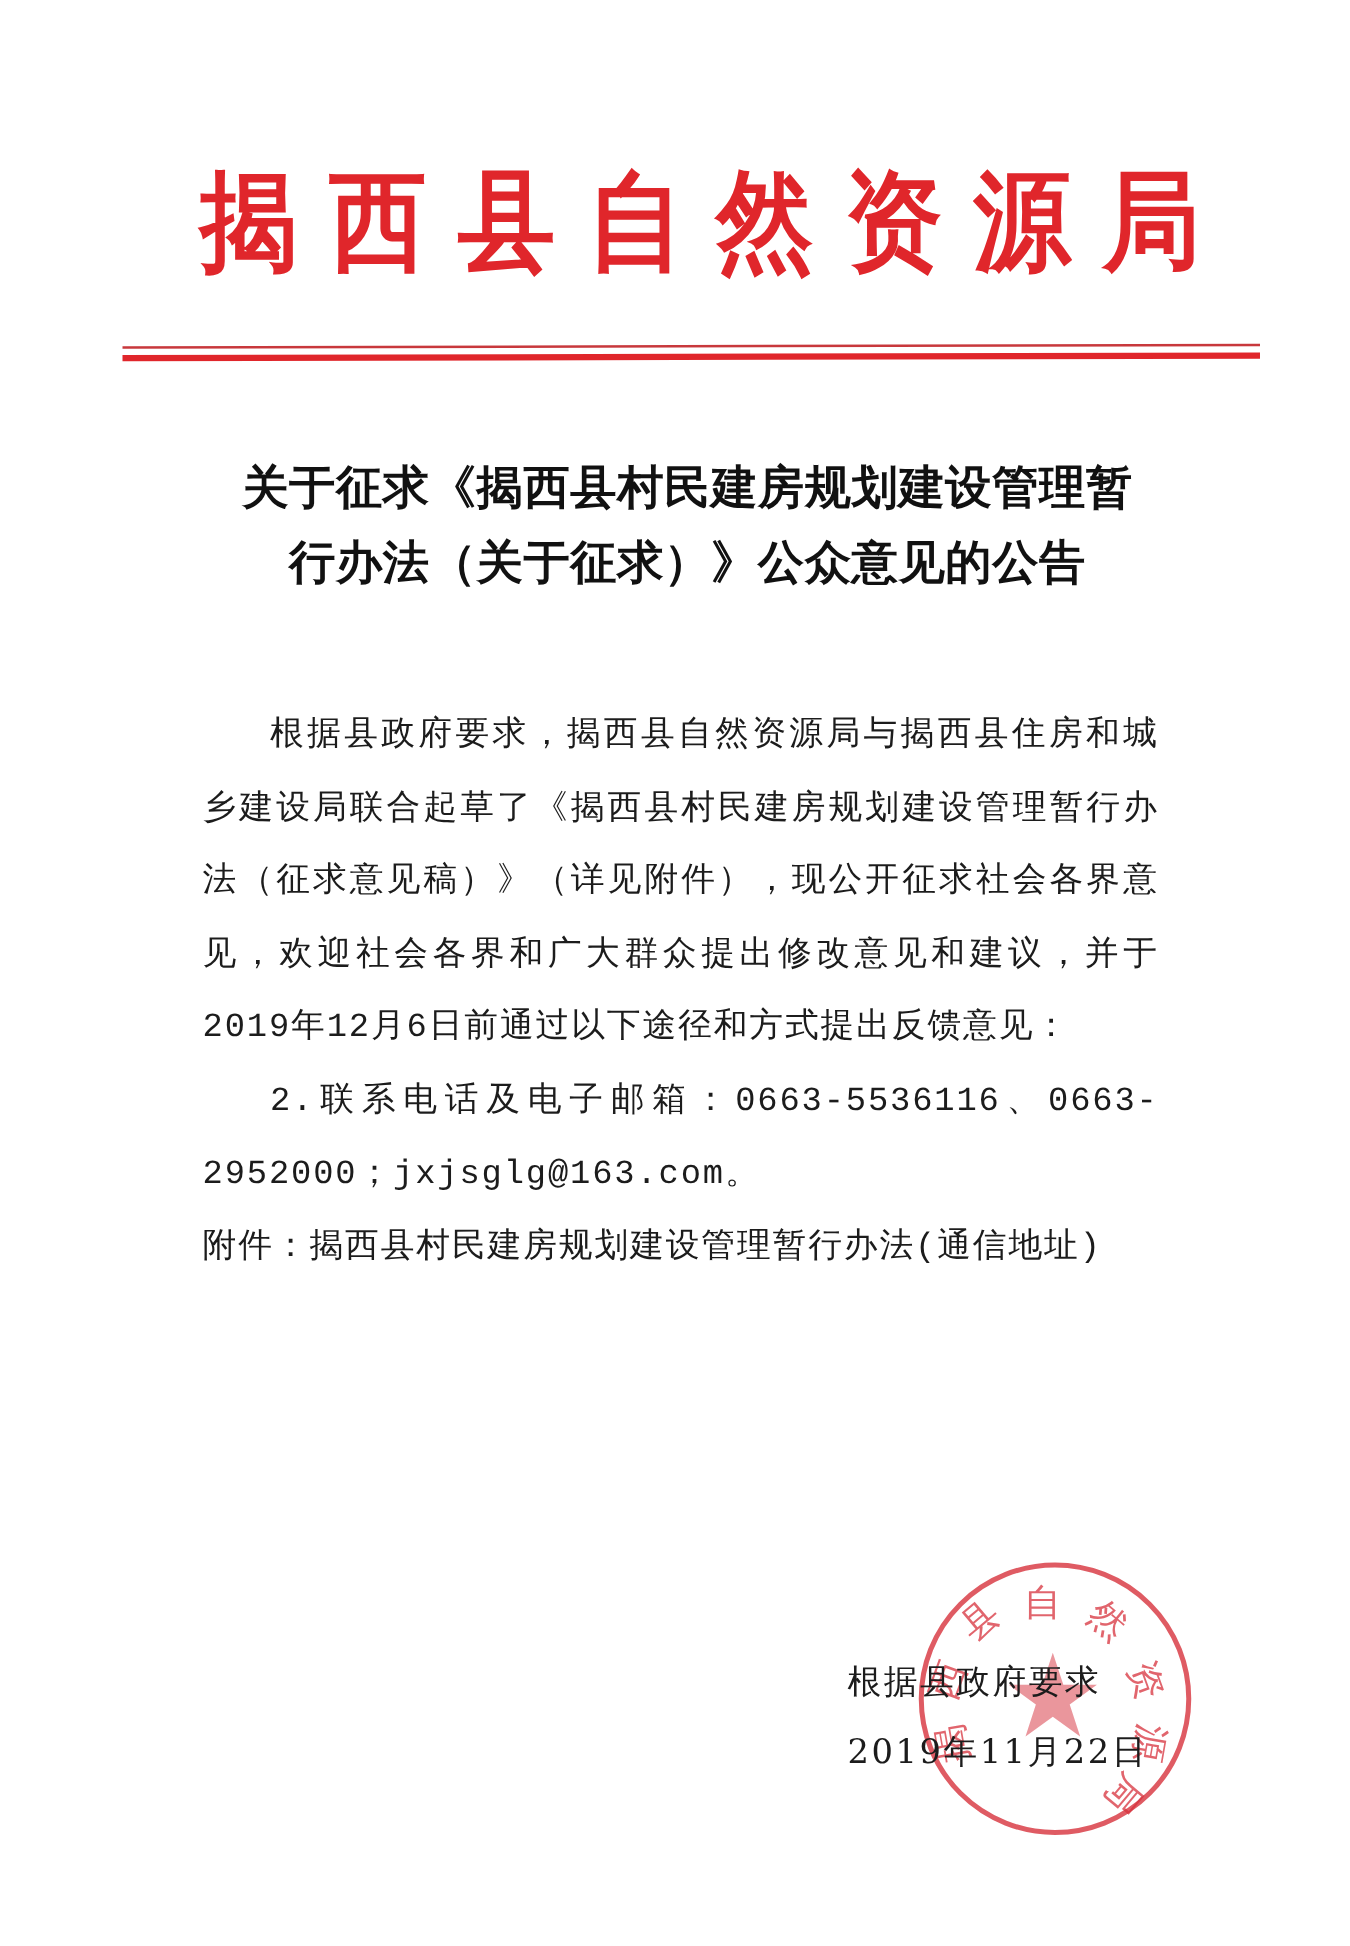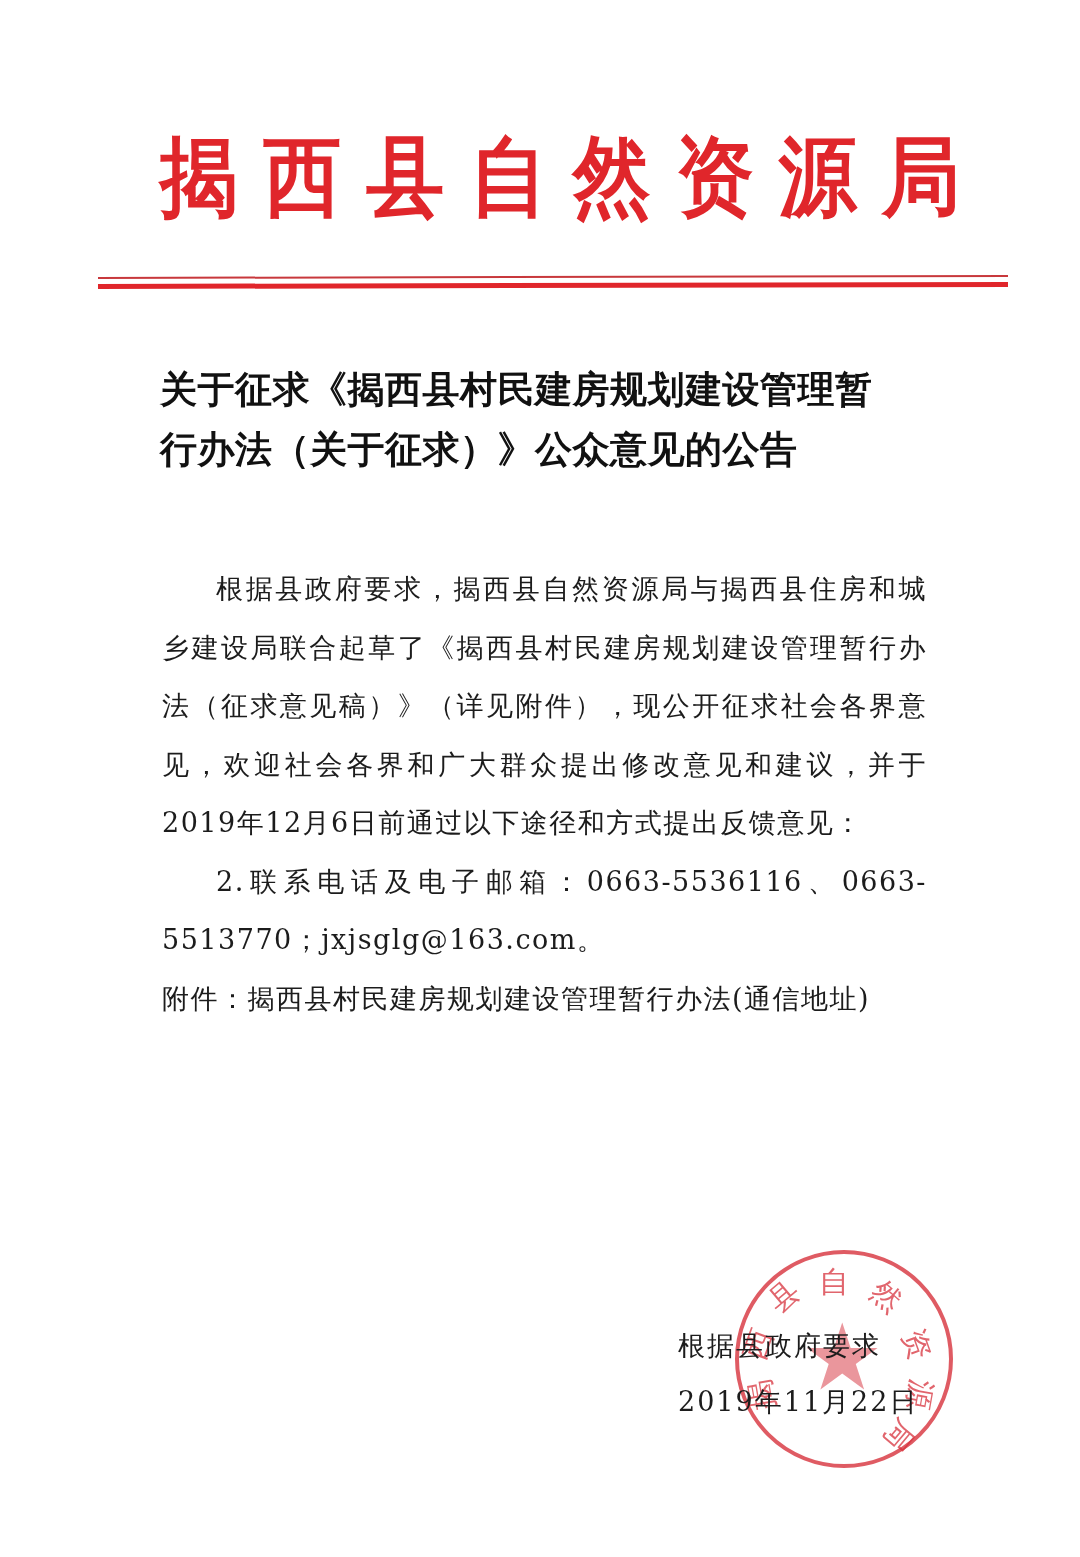--- a/index.html
+++ b/index.html
@@ -11,27 +11,27 @@
     position: absolute; left: 160px; top: 128px; width: 800px; height: 100px;
     display: flex; justify-content: space-between; align-items: center;
     font-family: "DejaVu Serif", serif; font-weight: bold; font-size: 78px; color: #e0262b;
   }
   .letterhead span { display: inline-block; transform: scaleY(1.12); }
   .rule-thin { position: absolute; left: 98px; top: 276px; width: 910px; height: 2px; background: #c8383c; transform: rotate(-0.12deg); }
   .rule-thick { position: absolute; left: 98px; top: 283px; width: 910px; height: 5px; background: #e0262b; transform: rotate(-0.12deg); }
   .title {
     position: absolute; left: 160px; top: 360px; width: 780px;
     font-family: "DejaVu Sans", sans-serif; font-weight: bold; font-size: 37px; line-height: 60px; color: #111;
-    text-align: left; letter-spacing: 0.5px;
+    text-align: center; letter-spacing: 0.5px;
   }
   .body {
     position: absolute; left: 162px; top: 560px; width: 765px;
     font-size: 27px; line-height: 58.5px; color: #1c1c1c; letter-spacing: 1.5px; text-align: justify;
   }
-  .body p { margin: 0; }
+  .body p { margin: 0; font-family: Liberation Mono, monospace; }
   .indent { text-indent: 54px; }
   .sign { position: absolute; left: 678px; top: 1318px; font-size: 27px; line-height: 56px; letter-spacing: 2px; color: #1c1c1c; z-index: 2; }
   .stamp {
     position: absolute; left: 735px; top: 1250px; width: 210px; height: 210px; border-radius: 50%;
     border: 4px solid rgba(215, 50, 60, 0.8); z-index: 1;
   }
   .stamp-star { position: absolute; left: 62px; top: 58px; font-size: 92px; color: rgba(220, 80, 90, 0.6); line-height: 1; }
   .stamp-text { position: absolute; font-size: 30px; color: rgba(215, 50, 60, 0.75); }
 </style>
 </head>
@@ -52,21 +52,21 @@
   <div class="rule-thick"></div>
 </div>
 
 <div class="title">
   <div>关于征求《揭西县村民建房规划建设管理暂</div>
   <div>行办法（关于征求）》公众意见的公告</div>
 </div>
 
 <div class="body">
   <p class="indent">根据县政府要求，揭西县自然资源局与揭西县住房和城乡建设局联合起草了《揭西县村民建房规划建设管理暂行办法（征求意见稿）》（详见附件），现公开征求社会各界意见，欢迎社会各界和广大群众提出修改意见和建议，并于2019年12月6日前通过以下途径和方式提出反馈意见：</p>
-  <p class="indent">2.联系电话及电子邮箱：0663-5536116、0663-5513770；jxjsglg@163.com。</p>
+  <p class="indent">2.联系电话及电子邮箱：0663-5536116、0663-2952000；jxjsglg@163.com。</p>
   <p>附件：揭西县村民建房规划建设管理暂行办法(通信地址)</p>
 </div>
 
 <div class="stamp">
   <span class="stamp-star">★</span>
   <span class="stamp-text" style="left:30px;top:22px;transform:rotate(-40deg);">县</span>
   <span class="stamp-text" style="left:80px;top:8px;">自</span>
   <span class="stamp-text" style="left:132px;top:22px;transform:rotate(40deg);">然</span>
   <span class="stamp-text" style="left:162px;top:70px;transform:rotate(70deg);">资</span>
   <span class="stamp-text" style="left:165px;top:120px;transform:rotate(100deg);">源</span>

